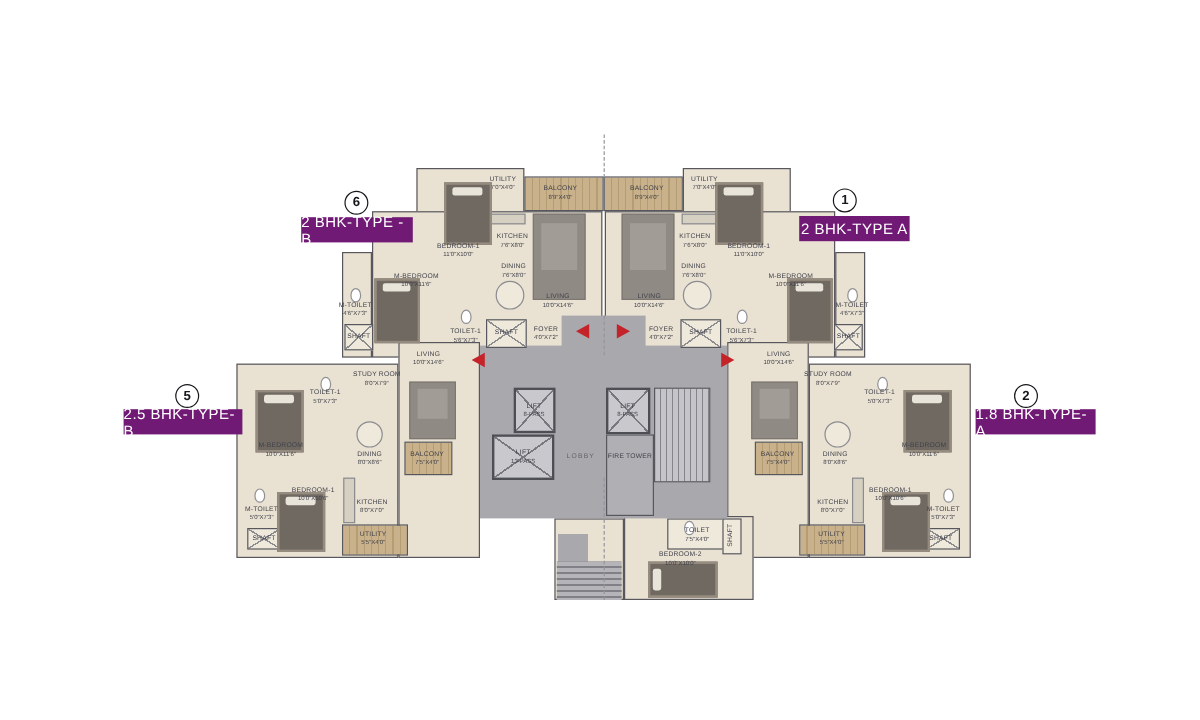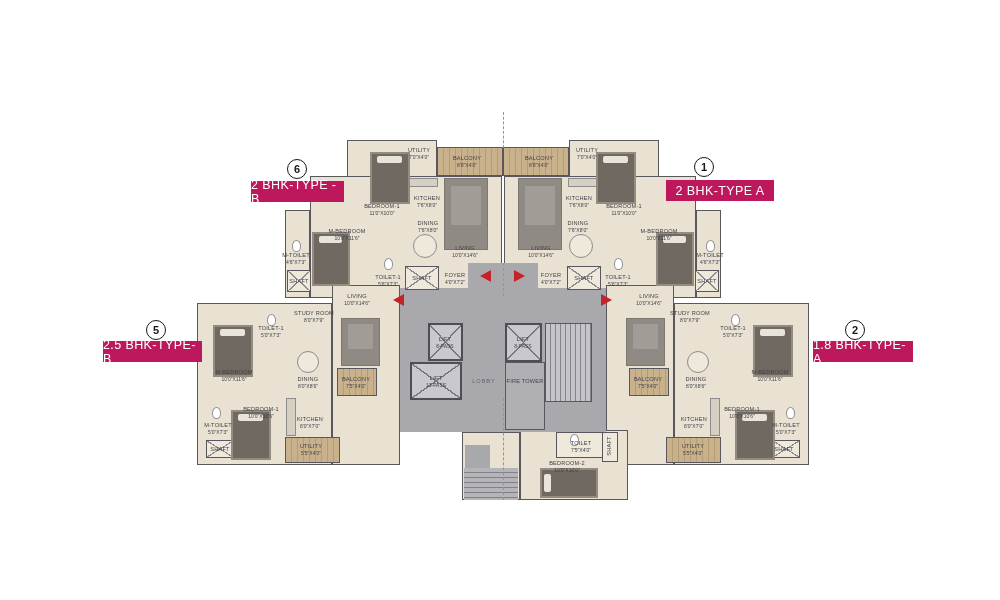--- a/index.html
+++ b/index.html
@@ -34,21 +34,21 @@
   .dash{border-left:1px dashed #94949a;width:0;}
   .room{position:absolute;transform:translate(-50%,-50%);text-align:center;color:#40404a;
         line-height:1.2;white-space:nowrap;z-index:5;}
   .room .rn{font-size:5.6px;letter-spacing:.2px;display:block;}
   .room .rd{font-size:5px;display:block;}
   .room.rot{transform:translate(-50%,-50%) rotate(-90deg);}
   .room.lobby .rn{color:#63636b;letter-spacing:1px;}
   .arrow{width:0;height:0;position:absolute;z-index:6;}
   .arrow.left{border-top:6px solid transparent;border-bottom:6px solid transparent;border-right:11px solid #c4232a;}
   .arrow.right{border-top:6px solid transparent;border-bottom:6px solid transparent;border-left:11px solid #c4232a;}
-  .ulabel{position:absolute;background:#be185d;color:#ffffff;display:flex;align-items:center;
+  .ulabel{position:absolute;background:#701a75;color:#ffffff;display:flex;align-items:center;
           justify-content:center;font-size:12.5px;letter-spacing:.4px;z-index:7;}
   .ucircle{position:absolute;width:20px;height:20px;border:1.5px solid #17171c;border-radius:50%;
            display:flex;align-items:center;justify-content:center;font-size:11px;font-weight:700;
            color:#17171c;background:#ffffff;z-index:7;}
 </style>
 </head>
 <body>
 
 <div id="stage">
   <div id="plan" style="position:absolute;left:0;top:0;width:1000px;height:600px;">
@@ -355,21 +355,21 @@
       </div>
       <div class="abs arrow left" style="left: 486px; top: 276px; margin-left: -6px; margin-top: -6px;"></div>
       <div class="abs arrow right" style="left: 520px; top: 276px; margin-left: -6px; margin-top: -6px;"></div>
       <div class="abs arrow left" style="left: 399px; top: 300px; margin-left: -6px; margin-top: -6px;"></div>
       <div class="abs arrow right" style="left: 607px; top: 300px; margin-left: -6px; margin-top: -6px;"></div>
       <div class="abs ucircle" style="left: 287px; top: 159px;">6</div>
       <div class="abs ulabel" style="left: 251px; top: 181px; width: 93px; height: 21px;">
         <span>2 BHK-TYPE -B</span>
       </div>
       <div class="abs ucircle" style="left: 694px; top: 157px;">1</div>
-      <div class="abs ulabel" style="left: 666px; top: 180px; width: 108px; height: 21px;">
+      <div class="abs ulabel" style="left: 666px; top: 180px; width: 92px; height: 21px;">
         <span>2 BHK-TYPE A</span>
       </div>
       <div class="abs ucircle" style="left: 146px; top: 320px;">5</div>
       <div class="abs ulabel" style="left: 103px; top: 341px; width: 99px; height: 21px;">
         <span>2.5 BHK-TYPE-B</span>
       </div>
       <div class="abs ucircle" style="left: 845px; top: 320px;">2</div>
       <div class="abs ulabel" style="left: 813px; top: 341px; width: 100px; height: 21px;">
         <span>1.8 BHK-TYPE-A</span>
       </div>

